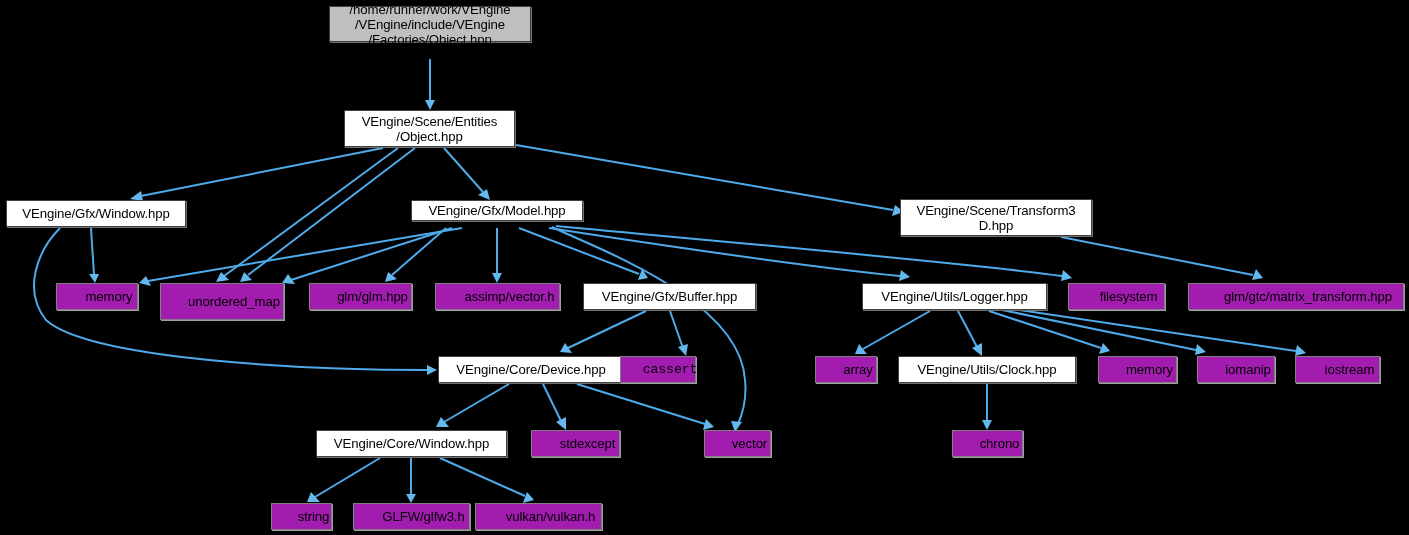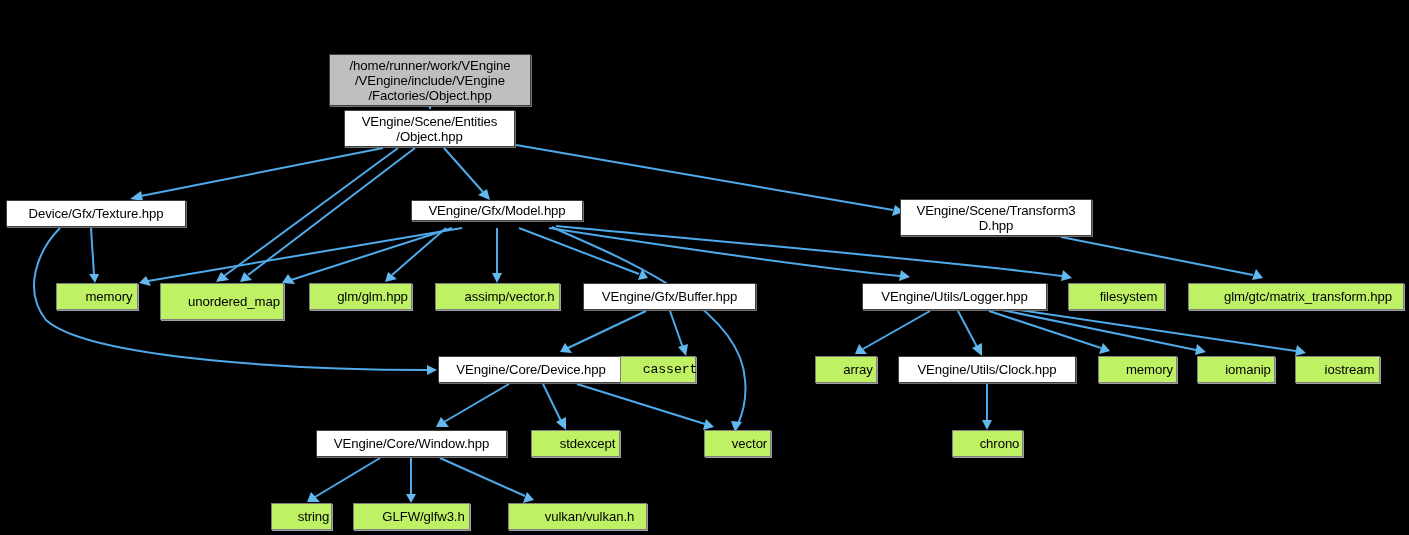--- a/index.html
+++ b/index.html
@@ -41,21 +41,21 @@
     background: #bfbfbf;
     border: 1px solid #404040;
     box-shadow: 1px 1px 0 0 #707070;
   }
   .node-internal {
     background: #ffffff;
     border: 1px solid #404040;
     box-shadow: 1px 1px 0 0 #707070;
   }
   .node-external {
-    background: #bef264;
+    background: #a21caf;
     border: 1px solid #808080;
     box-shadow: 1px 1px 0 0 #a0a0a0;
     padding-left: 24px;
   }
   .edge-path {
     fill: none;
     stroke: #4eaaea;
     stroke-width: 2;
   }
   .edge-head {
@@ -189,26 +189,26 @@
           <path class="edge-path" d="M411,458 L411,495" stroke="#4eaaea"></path>
           <polygon class="edge-head" points="411,503 406,494 416,494" fill="#63b8ee"></polygon>
         </g>
         <g>
           <path class="edge-path" d="M440,458 L525,496" stroke="#4eaaea"></path>
           <polygon class="edge-head" points="534,500 523,503 527,492" fill="#63b8ee"></polygon>
         </g>
       </g>
   </svg>
   <div id="nodes-layer">
-      <div class="node-box node-root" style="left: 329px; top: 6px; width: 202px; height: 52px; margin-top: 48px;">/home/runner/work/VEngine
+      <div class="node-box node-root" style="left: 329px; top: 6px; width: 202px; height: 36px;">/home/runner/work/VEngine
 /VEngine/include/VEngine
 /Factories/Object.hpp</div>
       <div class="node-box node-internal" style="left: 344px; top: 110px; width: 171px; height: 37px;">VEngine/Scene/Entities
 /Object.hpp</div>
-      <div class="node-box node-internal" style="left: 6px; top: 200px; width: 180px; height: 27px;">Device/Gfx/Texture.hpp</div>
+      <div class="node-box node-internal" style="left: 6px; top: 200px; width: 180px; height: 27px;">VEngine/Gfx/Window.hpp</div>
       <div class="node-box node-internal" style="left: 411px; top: 200px; width: 172px; height: 21px;">VEngine/Gfx/Model.hpp</div>
       <div class="node-box node-internal" style="left: 900px; top: 199px; width: 192px; height: 37px;">VEngine/Scene/Transform3
 D.hpp</div>
       <div class="node-box node-external" style="left: 56px; top: 283px; width: 82px; height: 27px;">memory</div>
       <div class="node-box node-external" style="left: 160px; top: 283px; width: 124px; height: 37px;">unordered_map</div>
       <div class="node-box node-external" style="left: 309px; top: 283px; width: 103px; height: 27px;">glm/glm.hpp</div>
       <div class="node-box node-external" style="left: 435px; top: 283px; width: 125px; height: 27px;">assimp/vector.h</div>
       <div class="node-box node-internal" style="left: 583px; top: 283px; width: 173px; height: 27px;">VEngine/Gfx/Buffer.hpp</div>
       <div class="node-box node-internal" style="left: 862px; top: 283px; width: 185px; height: 27px;">VEngine/Utils/Logger.hpp</div>
       <div class="node-box node-external" style="left: 1068px; top: 283px; width: 97px; height: 27px;">filesystem</div>
@@ -219,15 +219,15 @@
       <div class="node-box node-internal" style="left: 898px; top: 356px; width: 178px; height: 27px;">VEngine/Utils/Clock.hpp</div>
       <div class="node-box node-external" style="left: 1098px; top: 356px; width: 79px; height: 27px;">memory</div>
       <div class="node-box node-external" style="left: 1197px; top: 356px; width: 78px; height: 27px;">iomanip</div>
       <div class="node-box node-external" style="left: 1295px; top: 356px; width: 85px; height: 27px;">iostream</div>
       <div class="node-box node-internal" style="left: 316px; top: 430px; width: 191px; height: 27px;">VEngine/Core/Window.hpp</div>
       <div class="node-box node-external" style="left: 531px; top: 430px; width: 89px; height: 27px;">stdexcept</div>
       <div class="node-box node-external" style="left: 704px; top: 430px; width: 67px; height: 27px;">vector</div>
       <div class="node-box node-external" style="left: 952px; top: 430px; width: 71px; height: 27px;">chrono</div>
       <div class="node-box node-external" style="left: 271px; top: 503px; width: 61px; height: 27px;">string</div>
       <div class="node-box node-external" style="left: 353px; top: 503px; width: 117px; height: 27px;">GLFW/glfw3.h</div>
-      <div class="node-box node-external" style="left: 508px; top: 503px; width: 139px; height: 27px;">vulkan/vulkan.h</div>
+      <div class="node-box node-external" style="left: 475px; top: 503px; width: 127px; height: 27px;">vulkan/vulkan.h</div>
     </div>
 </div>
 
 </body></html>

